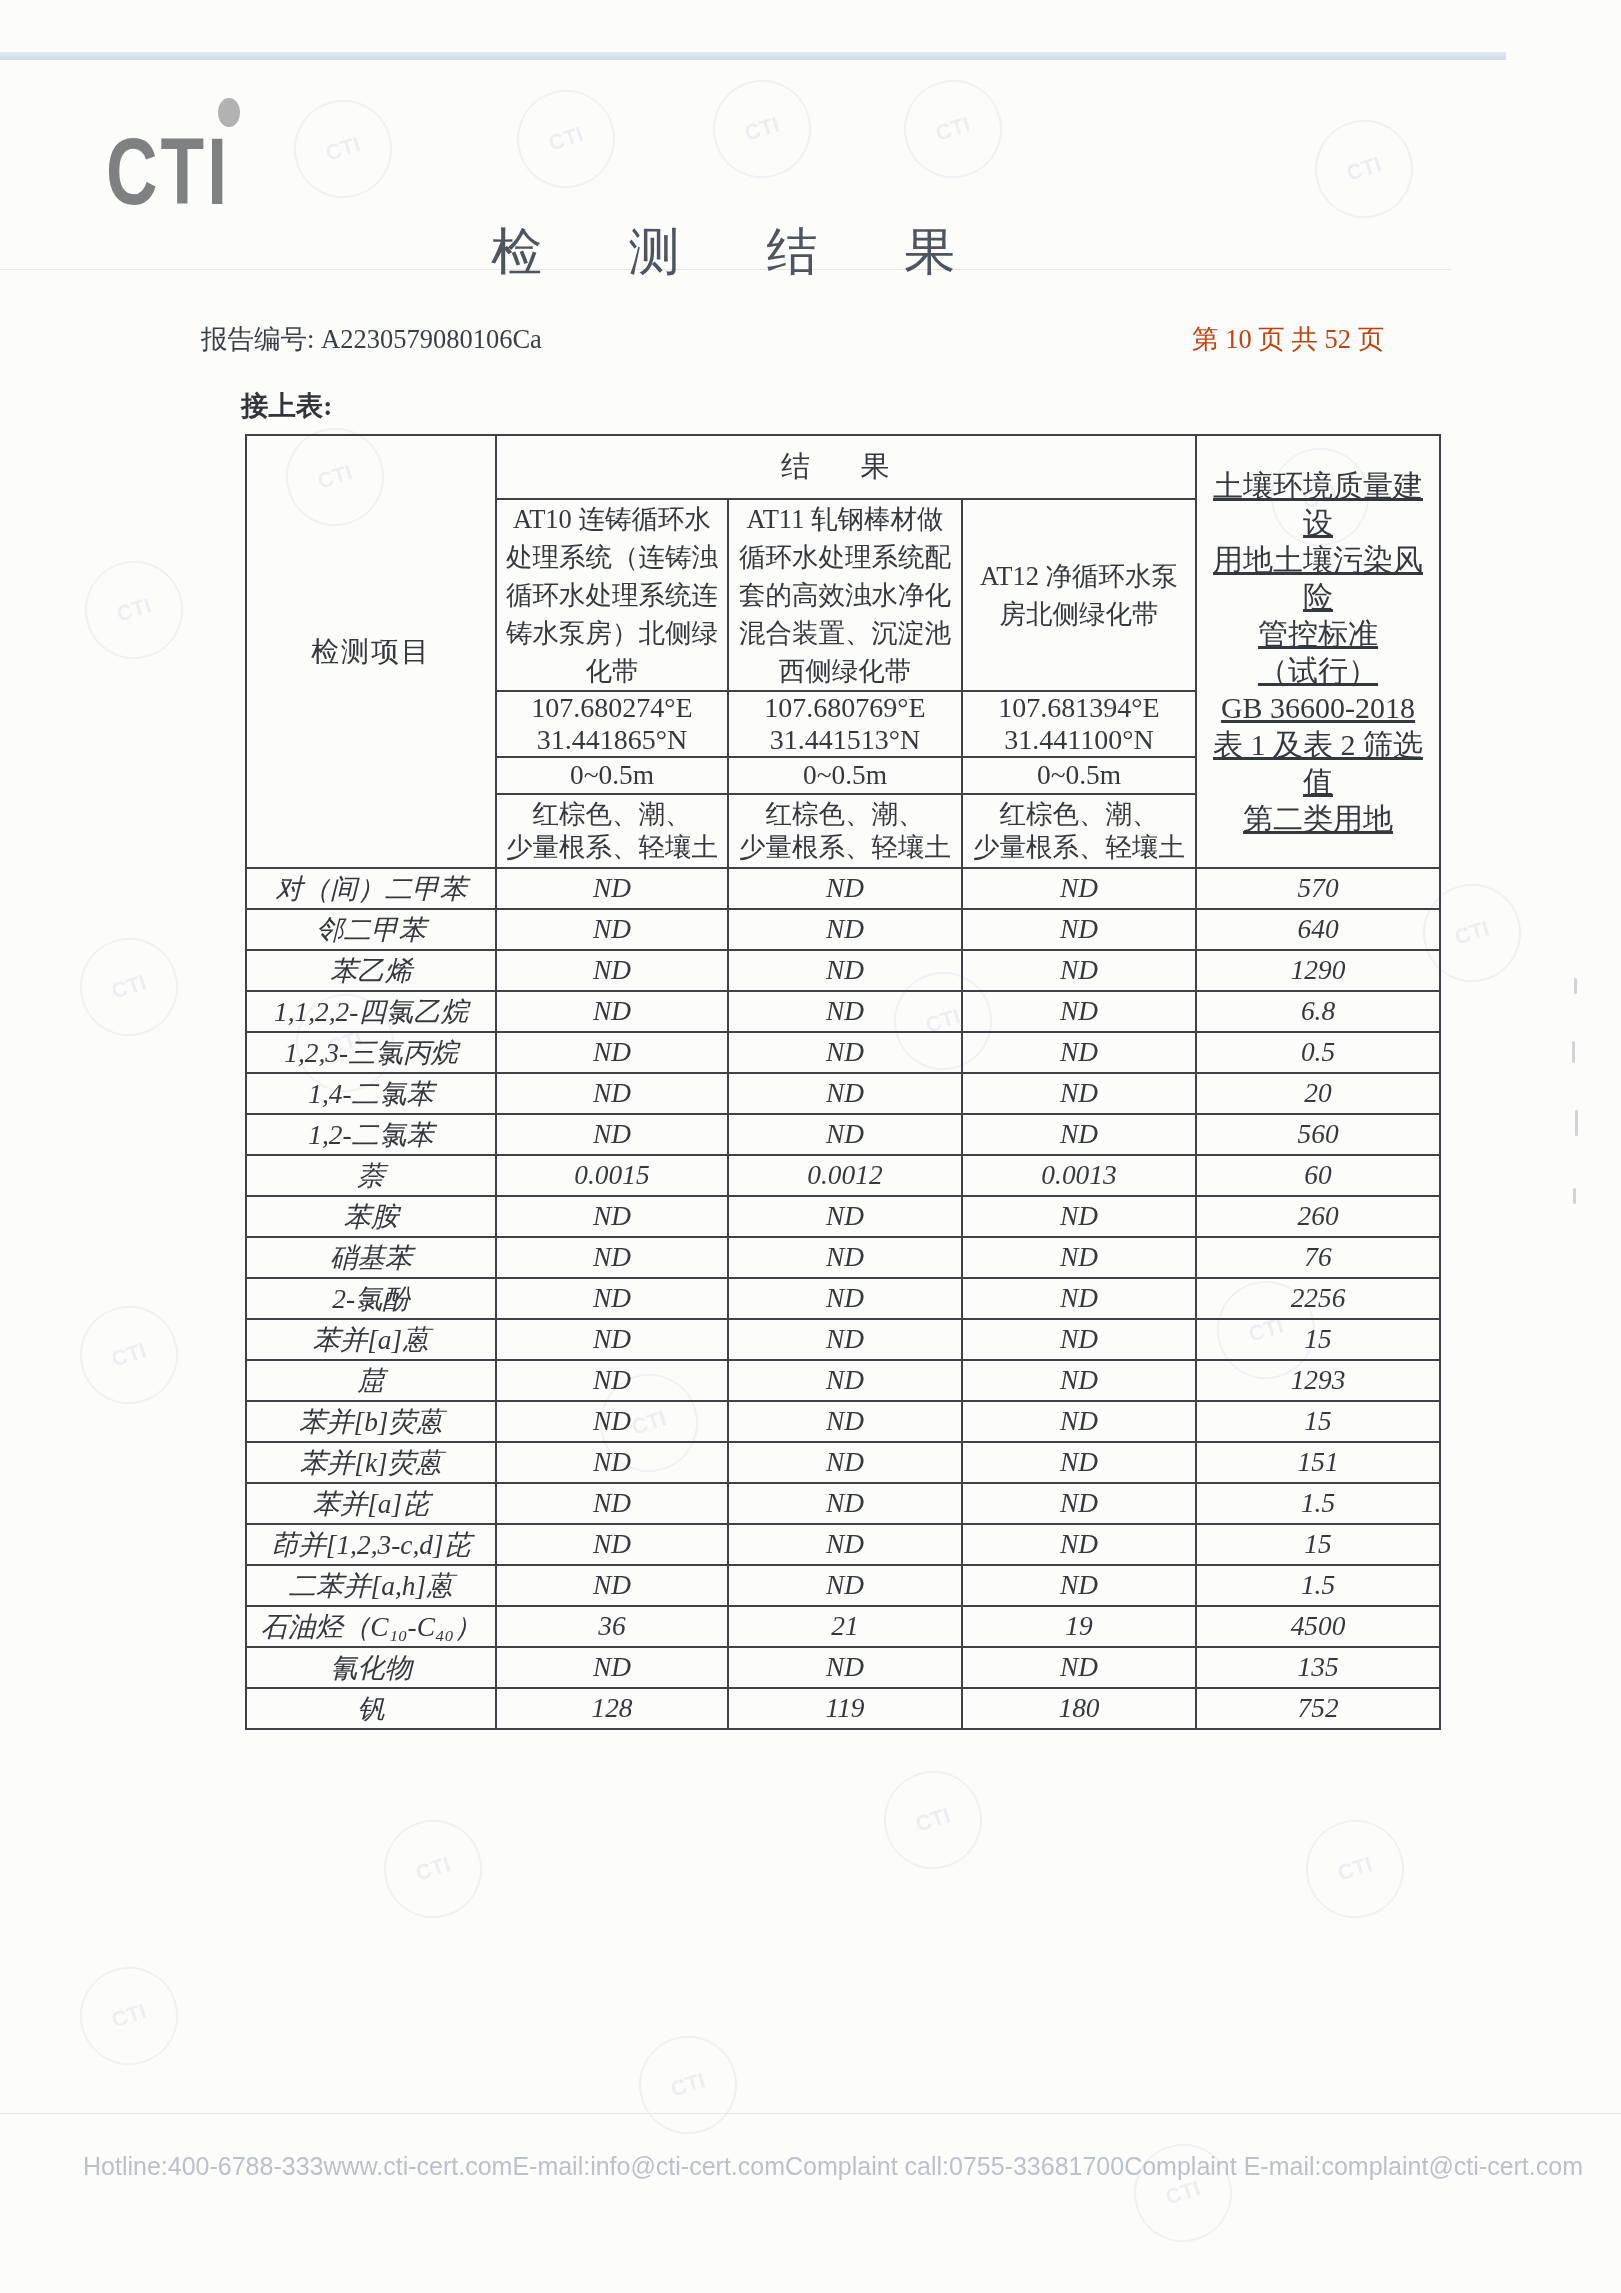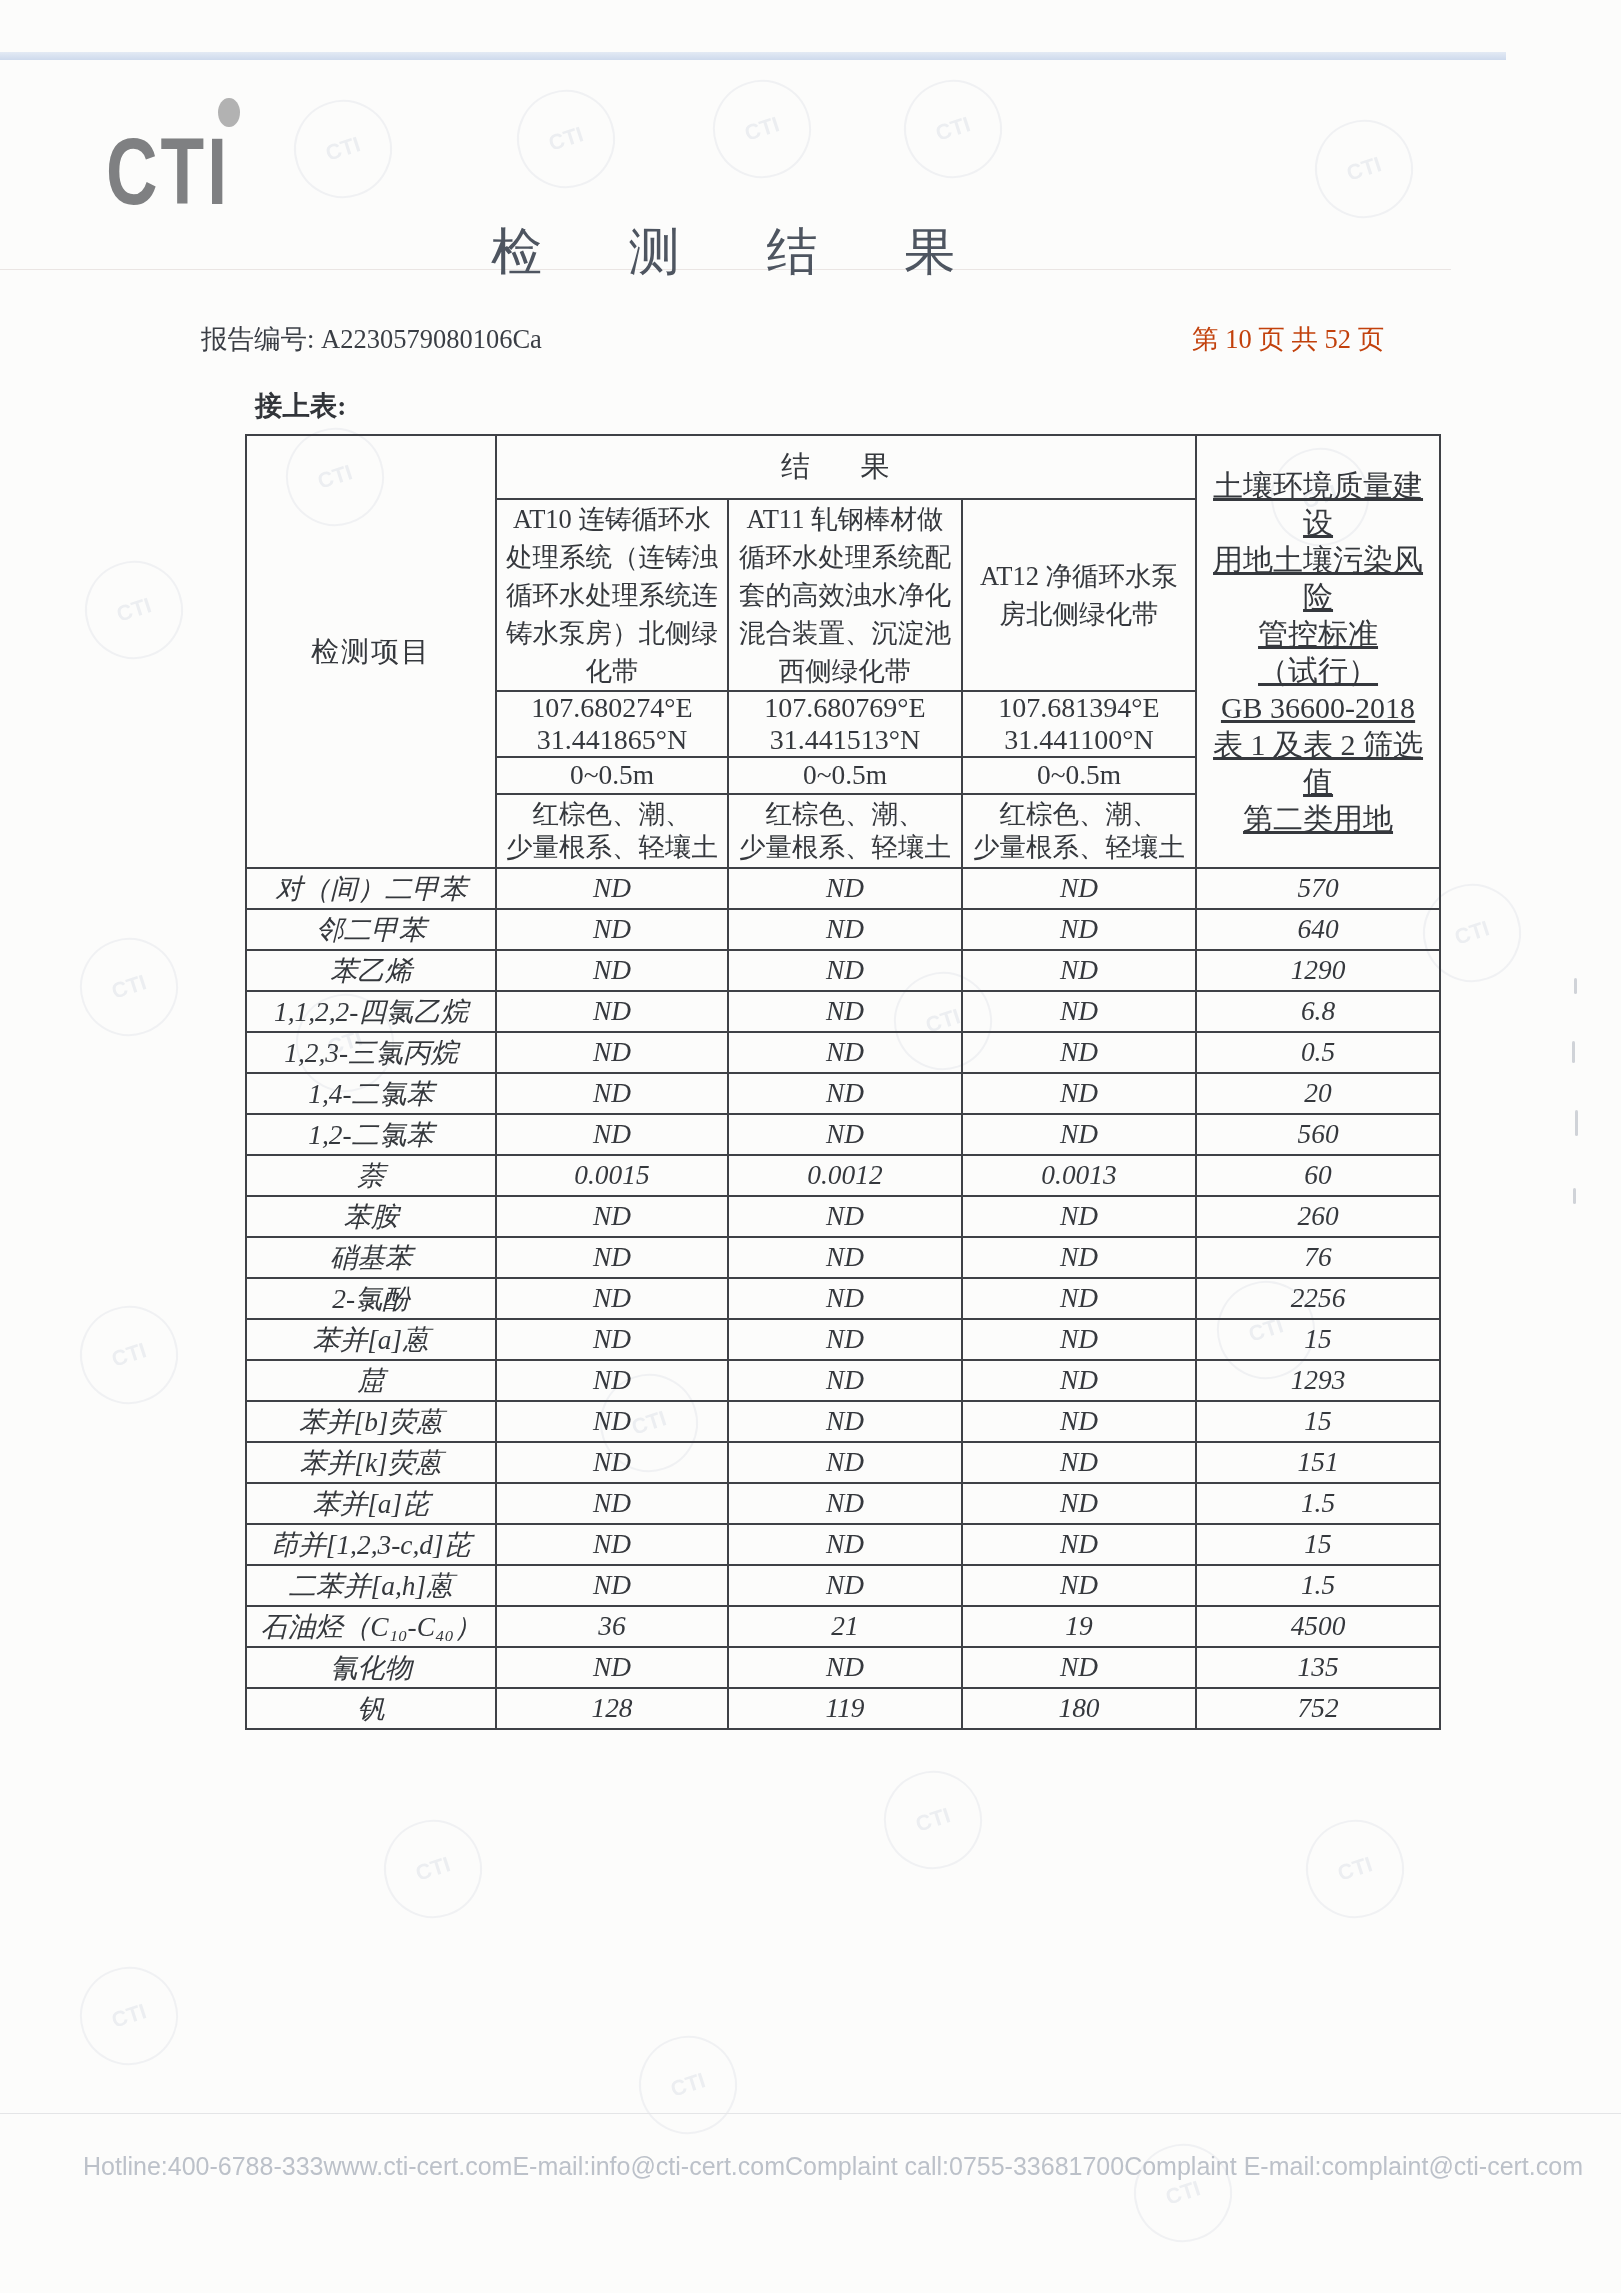--- a/index.html
+++ b/index.html
@@ -23,21 +23,21 @@
     letter-spacing:9.8px;margin-left:29px;font-family:"Liberation Serif","DejaVu Serif",serif;}
   
   .titlebar{position:absolute;left:0;top:218px;width:1405px;text-align:center;}
   .title{display:inline-block;transform:translateX(39px);font-size:51px;color:#4e5560;
     letter-spacing:37px;font-weight:400;}
   .titleline{position:absolute;left:0;top:269px;width:1451px;height:1px;
     background:#ddd6d4;opacity:.6;}
   
   .reportno{position:absolute;left:201px;top:321px;font-size:26.5px;color:#3a3e45;}
   .pageinfo{position:absolute;left:1192px;top:321px;font-size:26.5px;color:#c2410c;}
-  .contnote{position:absolute;left:255px;top:388px;font-size:27.4px;font-weight:700;color:#32353a;text-align:right;}
+  .contnote{position:absolute;left:241px;top:388px;font-size:27.4px;font-weight:700;color:#32353a;text-align:right;}
   
   table.results{position:absolute;left:245px;top:434px;width:1195px;
     border-collapse:collapse;table-layout:fixed;}
   table.results td{border:2px solid #3f4146;text-align:center;vertical-align:middle;
     padding:0 2px;color:#35383d;}
   .preline{white-space:pre-line;}
   .r-head1 td{height:62px;}
   .c-result{font-size:29px;letter-spacing:21.6px;}
   .c-item{font-size:28px;letter-spacing:2px;}
   .c-standard{font-size:30px;line-height:37px;text-decoration:underline;}

